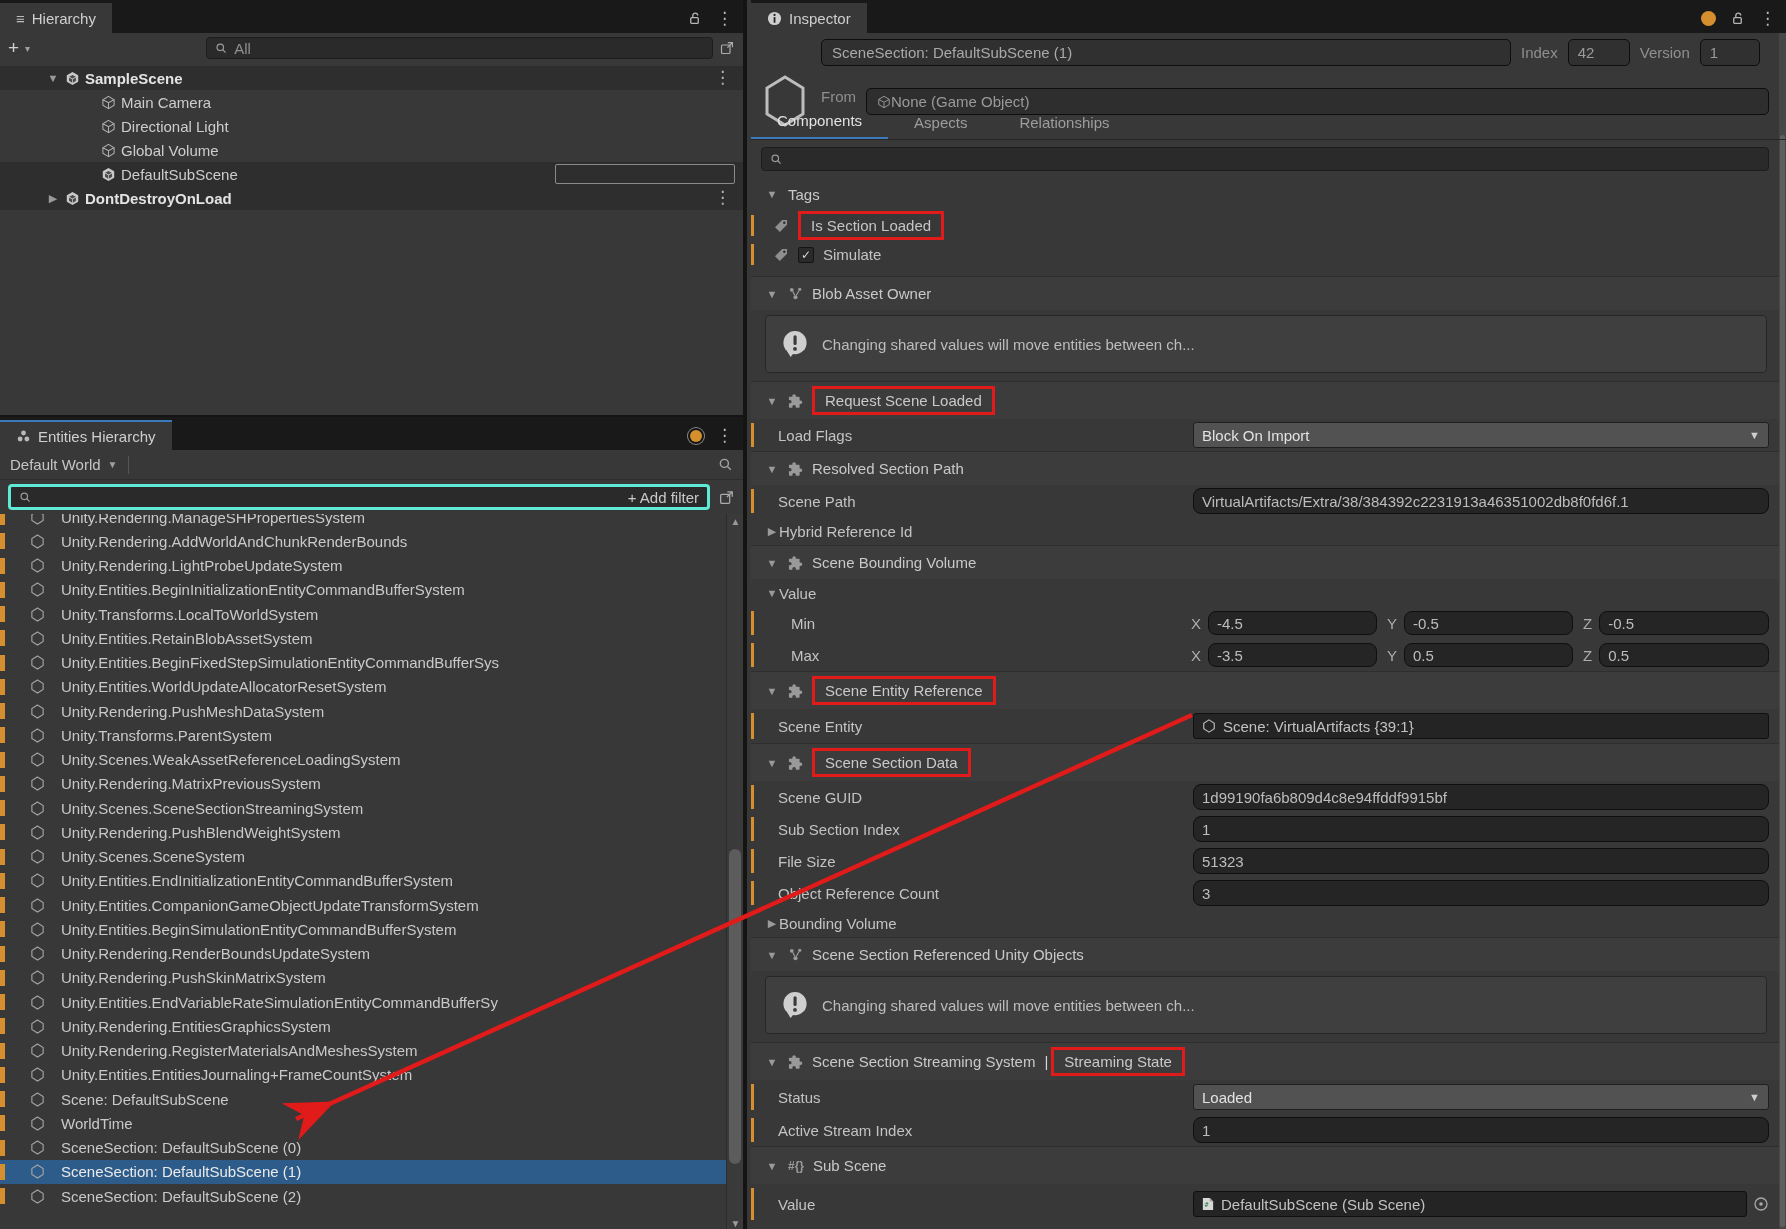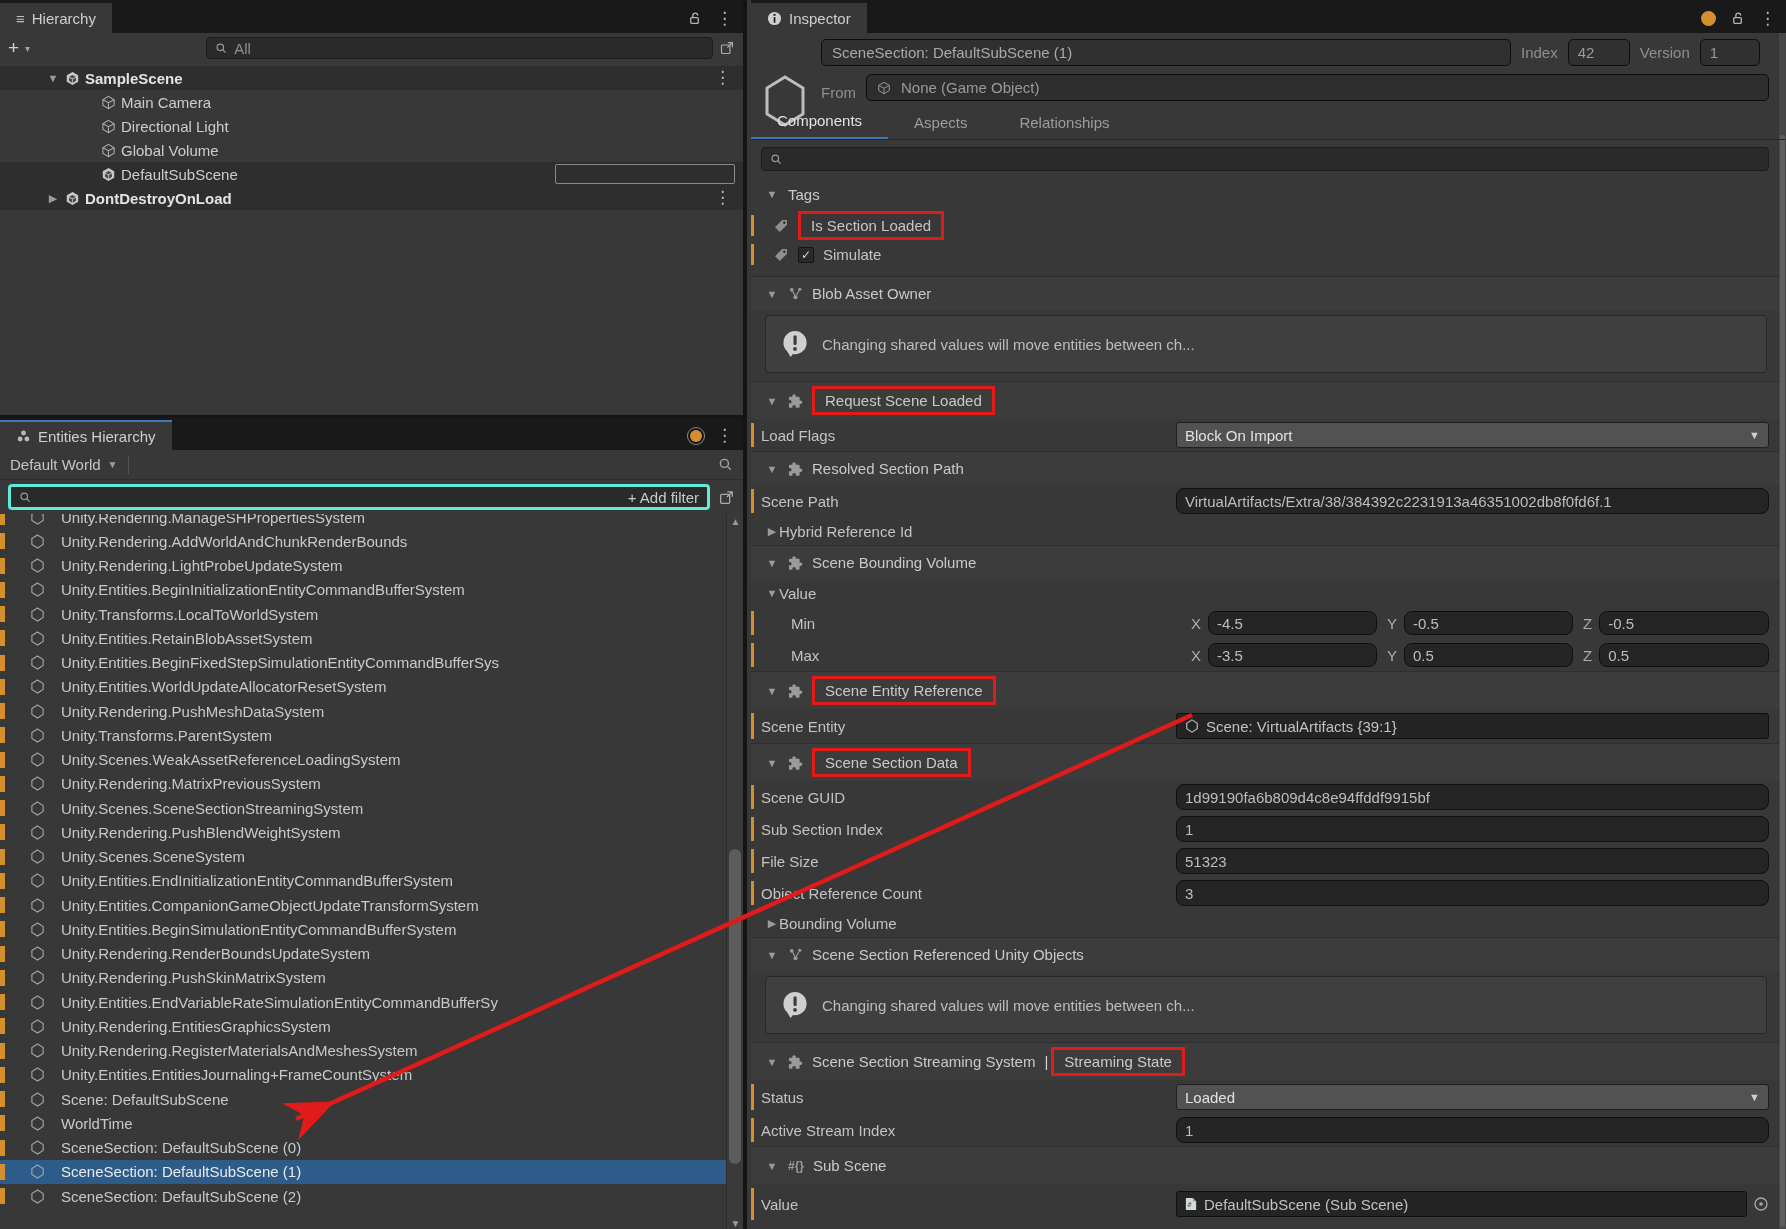--- a/index.html
+++ b/index.html
@@ -67,32 +67,32 @@
   #ent-thumb{position:absolute;left:2px;width:12px;top:335px;height:315px;background:#5c5c5c;border-radius:6px;}
   
   #insp{left:751px;top:0;width:1035px;height:1229px;background:var(--bg);}
   #insp-tabbar{left:0;top:0;width:1035px;}
   #insp-scrollbar{position:absolute;right:0;top:33px;bottom:0;width:7px;background:#474747;}
   #insp-scrollbar .thumb{position:absolute;left:1px;right:1px;top:102px;bottom:2px;background:#5f5f5f;border-radius:3px;}
   #insp-head{left:0;top:33px;width:1028px;padding:6px 10px 4px 12px;}
   #insp-head .r1{display:flex;align-items:center;gap:10px;}
   #insp-name{width:690px;height:27px;background:#303030;border:1px solid #0d0d0d;border-radius:5px;display:flex;align-items:center;padding:0 10px;color:#a9a9a9;}
   .minifield{height:27px;background:#303030;border:1px solid #0d0d0d;border-radius:5px;display:flex;align-items:center;padding:0 9px;color:#9a9a9a;}
-  #insp-head .r2{display:flex;align-items:flex-end;gap:10px;margin-top:8px;}
-  #from-field{flex:1;height:27px;background:#2e2e2e;border:1px solid #0d0d0d;border-radius:5px;display:flex;align-items:center;gap:10px;padding:0 10px;color:#9a9a9a;}
+  #insp-head .r2{display:flex;align-items:flex-start;gap:10px;margin-top:22px;}
+  #from-field{flex:1;height:27px;background:#2e2e2e;border:1px solid #0d0d0d;border-radius:5px;display:flex;align-items:center;gap:0;padding:0 10px;color:#9a9a9a;}
   #big-hex{position:absolute;left:14px;top:42px;}
   #insp-head .cols{margin-left:58px;}
   #insp-tabs{left:0;top:110px;width:1035px;height:30px;display:flex;align-items:flex-end;gap:0;border-bottom:1px solid #262626;}
   .itab{padding:5px 26px 8px 26px;color:#9d9d9d;}
   .itab.active{color:#e2e2e2;border-bottom:2px solid var(--blue);}
   #insp-search{left:0;top:143px;width:1035px;height:34px;padding:4px 12px 4px 10px;}
   #insp-search .searchpill{height:24px;width:1008px;}
   #insp-body{left:0;top:177px;width:1028px;}
   .sect-head{height:34px;display:flex;align-items:center;gap:9px;padding-left:14px;border-top:1px solid #2e2e2e;background:#3c3c3c;color:#c9c9c9;position:relative;}
-  .prop{height:32px;display:flex;align-items:center;position:relative;padding-left:10px;}
+  .prop{height:32px;display:flex;align-items:center;position:relative;padding-left:27px;}
   .prop .lab{width:415px;color:#c3c3c3;display:flex;align-items:center;gap:6px;}
   .prop .val{flex:1;margin-right:10px;display:flex;align-items:center;}
   .prop .val .field,.prop .val .dropdown{flex:1;}
   .prop.short{height:28px;}
   .warnbox{margin:5px 12px 8px 14px;height:58px;background:var(--warn);border:1px solid #272727;border-radius:4px;display:flex;align-items:center;gap:12px;padding:0 14px;color:#bdbdbd;}
   .axisrow .val{gap:10px;}
   .axis{flex:1;display:flex;align-items:center;gap:7px;}
   .axis .field{flex:1;height:24px;}
   .axis .axl{color:#aeaeae;}
   .objfield{flex:1;background:#242424;border:1px solid #0f0f0f;border-radius:3px;height:26px;display:flex;align-items:center;gap:7px;padding:0 8px;color:#c2c2c2;}

